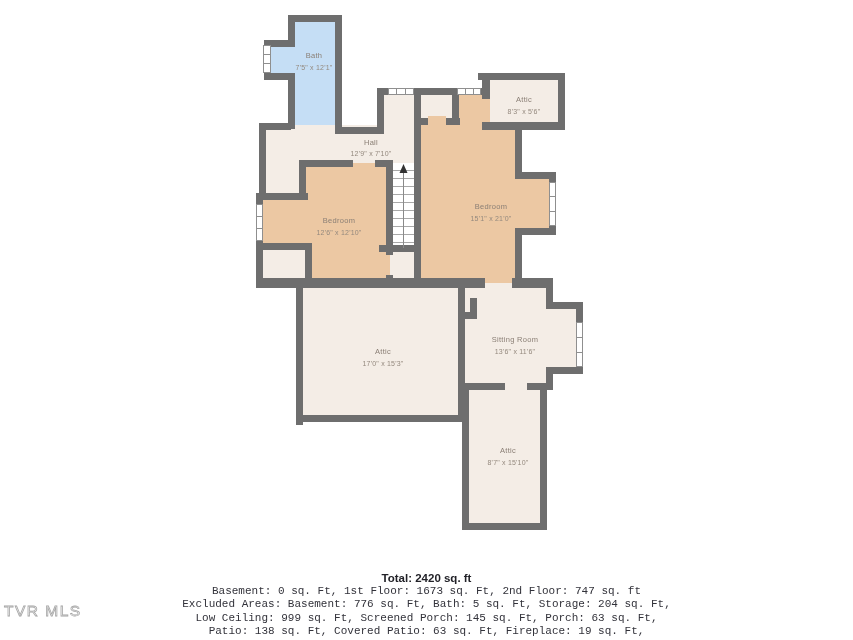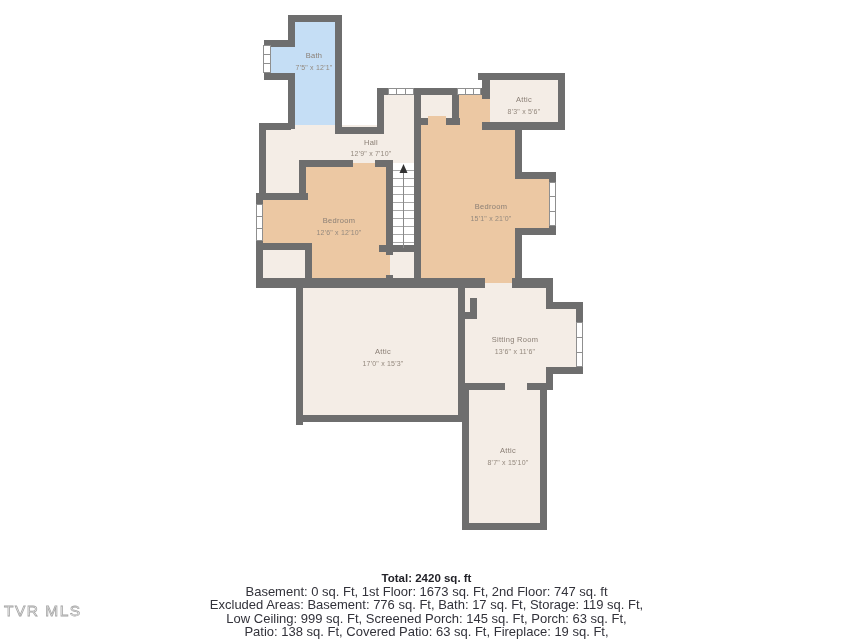--- a/index.html
+++ b/index.html
@@ -3,21 +3,21 @@
 <meta charset="utf-8">
 <style>
   html,body{margin:0;padding:0;background:#fff;}
   .page{position:relative;width:853px;height:640px;background:#ffffff;overflow:hidden;
         font-family:"Liberation Sans",sans-serif;border-radius:19px;}
   .plan{position:absolute;left:0;top:0;}
   .room-name{font-size:7.5px;fill:#8a7f75;letter-spacing:.3px;}
   .room-dims{font-size:7px;fill:#94897e;letter-spacing:.2px;}
   .footer{position:absolute;left:0;right:0;top:531px;text-align:center;color:#32323a;margin-top:41px;}
   .footer .total{font-size:11.5px;font-weight:bold;color:#222228;line-height:13.2px;}
-  .footer .line{font-size:13px;line-height:13.2px;}
+  .footer .line{font-size:11px;line-height:13.2px;font-family:Liberation Mono, monospace;}
   .footer .disclaimer{font-size:6.5px;color:#b3aca5;letter-spacing:.3px;margin-top:4px;}
   .watermark{position:absolute;left:2px;top:600px;}
 </style>
 </head>
 <body>
 
 <div class="page">
 
   <svg class="plan" width="853" height="530" viewBox="0 0 853 530">
 
@@ -188,21 +188,21 @@
       <text class="room-name" x="515" y="342">Sitting Room</text>
       <text class="room-dims" x="515" y="354">13'6" x 11'6"</text>
       <text class="room-name" x="508" y="453">Attic</text>
       <text class="room-dims" x="508" y="465">8'7" x 15'10"</text>
     </g>
   </svg>
 
   <div class="footer">
     <div class="total">Total: 2420 sq. ft</div>
     <div class="line">Basement: 0 sq. Ft, 1st Floor: 1673 sq. Ft, 2nd Floor: 747 sq. ft</div>
-    <div class="line">Excluded Areas: Basement: 776 sq. Ft, Bath: 17 sq. Ft, Storage: 119 sq. Ft,</div>
+    <div class="line">Excluded Areas: Basement: 776 sq. Ft, Bath: 5 sq. Ft, Storage: 204 sq. Ft,</div>
     <div class="line">Low Ceiling: 999 sq. Ft, Screened Porch: 145 sq. Ft, Porch: 63 sq. Ft,</div>
     <div class="line">Patio: 138 sq. Ft, Covered Patio: 63 sq. Ft, Fireplace: 19 sq. Ft,</div>
     <div class="disclaimer">SIZES AND DIMENSIONS ARE APPROXIMATE, ACTUAL MAY VARY</div>
   </div>
 
   <svg class="watermark" width="120" height="24">
     <text x="2" y="16" font-family="Liberation Sans, sans-serif" font-size="15.5" letter-spacing="1.5" fill="none" stroke="#a6a6a6" stroke-width="0.8">TVR MLS</text>
   </svg>
 
 </div>

